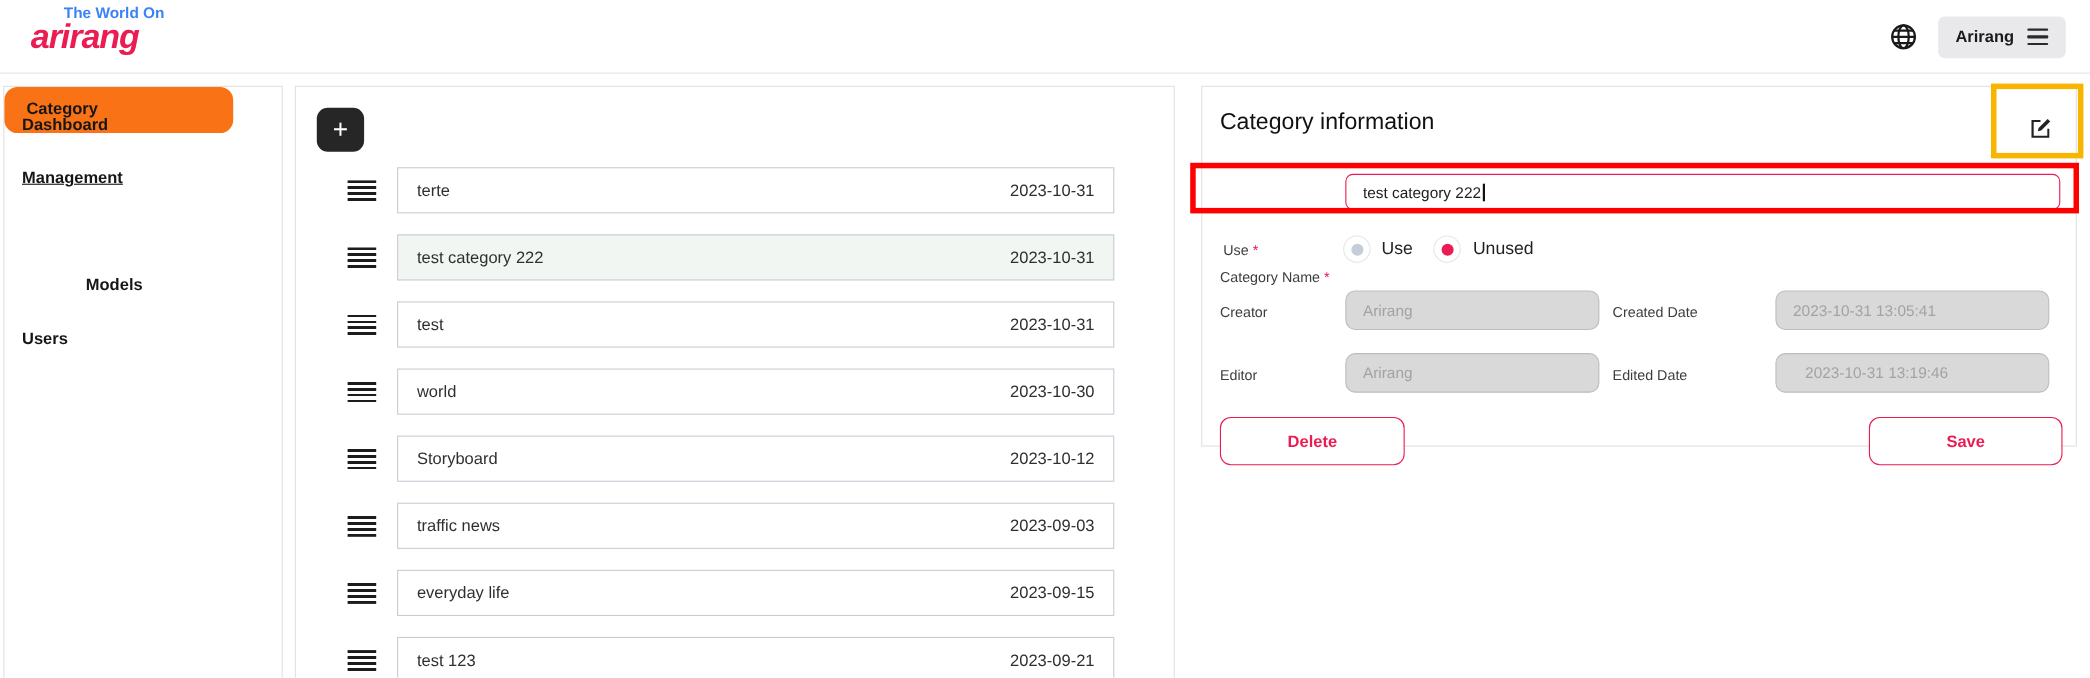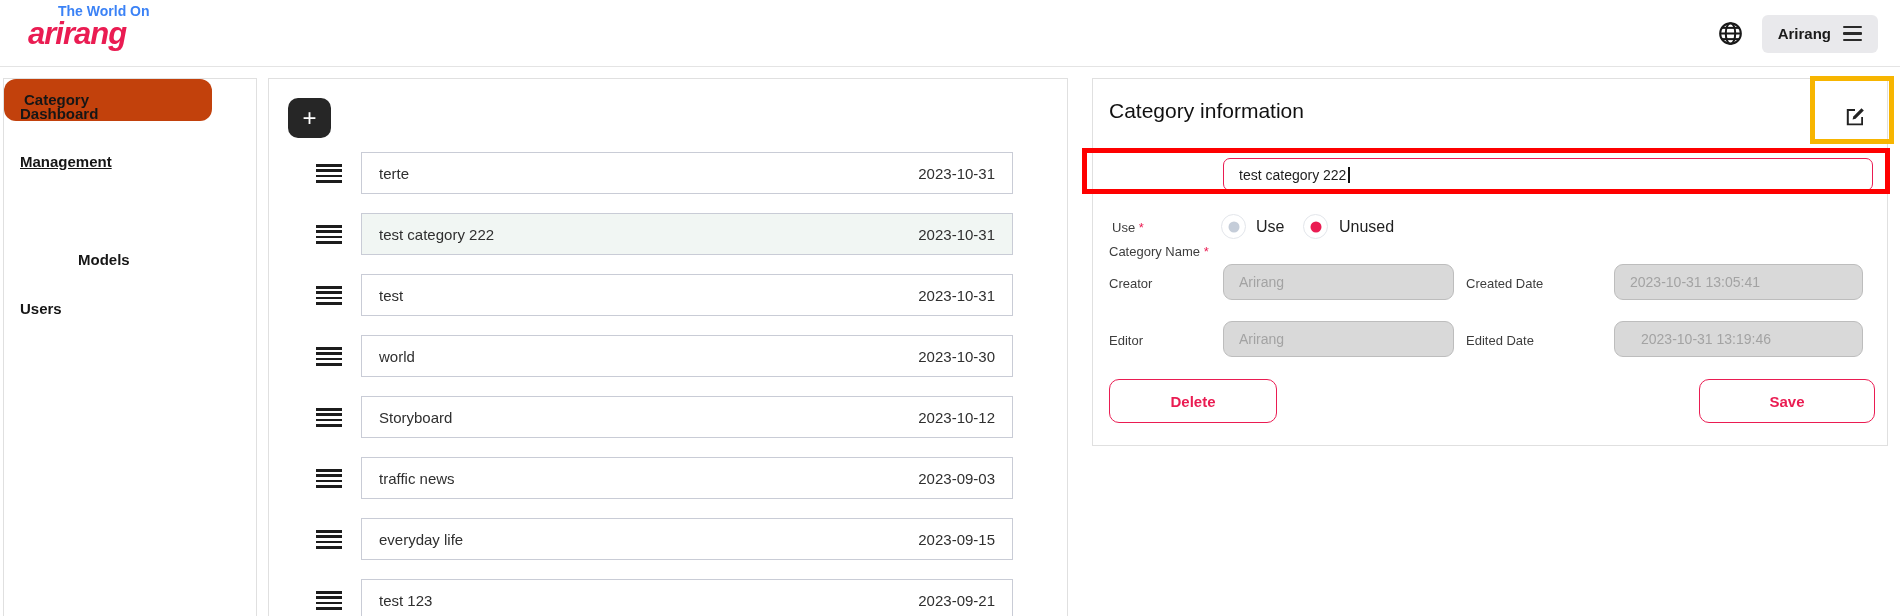--- a/index.html
+++ b/index.html
@@ -19,27 +19,27 @@
   .user-btn { display:inline-flex; align-items:center; gap:12px; background:#e9e9ec;
               border:none; border-radius:6px; padding:0 16px; height:38px; cursor:pointer; }
   .user-btn-label { font-size:15px; font-weight:700; color:#1a1a1a; }
   .burger { display:inline-flex; flex-direction:column; gap:4px; }
   .burger i { width:19px; height:2.4px; background:#2a2a2a; border-radius:1px; }
 
   
   .panel { position:absolute; top:78px; background:#fff; border:1px solid #e0e0e0; }
   .sidebar { left:3px; width:254px; height:540px; }
   .listpanel { left:268px; width:800px; height:540px; overflow:hidden; }
-  .card { left:1092px; width:796px; height:368px; }
+  .card { left:1092px; width:796px; height:328px; }
 
   
   .sb-item { position:absolute; font-size:15px; font-weight:700; color:#161616; cursor:pointer; }
   .sb-dashboard { left:16px; top:26px; }
   .sb-management { left:16px; top:74px; text-decoration:underline; }
-  .sb-pill { left:28px; top:110px; width:208px; height:42px; background:#c2410c;
+  .sb-pill { left:28px; top:110px; width:208px; height:42px; background:#f97316;
              border-radius:12px; }
   .sb-pill span { display:block; padding-left:20px; line-height:42px;
                   font-size:15px; font-weight:700; color:#161616; }
   .sb-models { left:60px; top:172px;margin-left:14px; }
   .sb-users { left:16px; top:221px; }
 
   
   .add-btn { position:absolute; left:19px; top:19px; width:43px; height:40px;
              background:#262626; color:#fff; border:none; border-radius:10px;
              font-size:24px; line-height:38px; cursor:pointer; }

